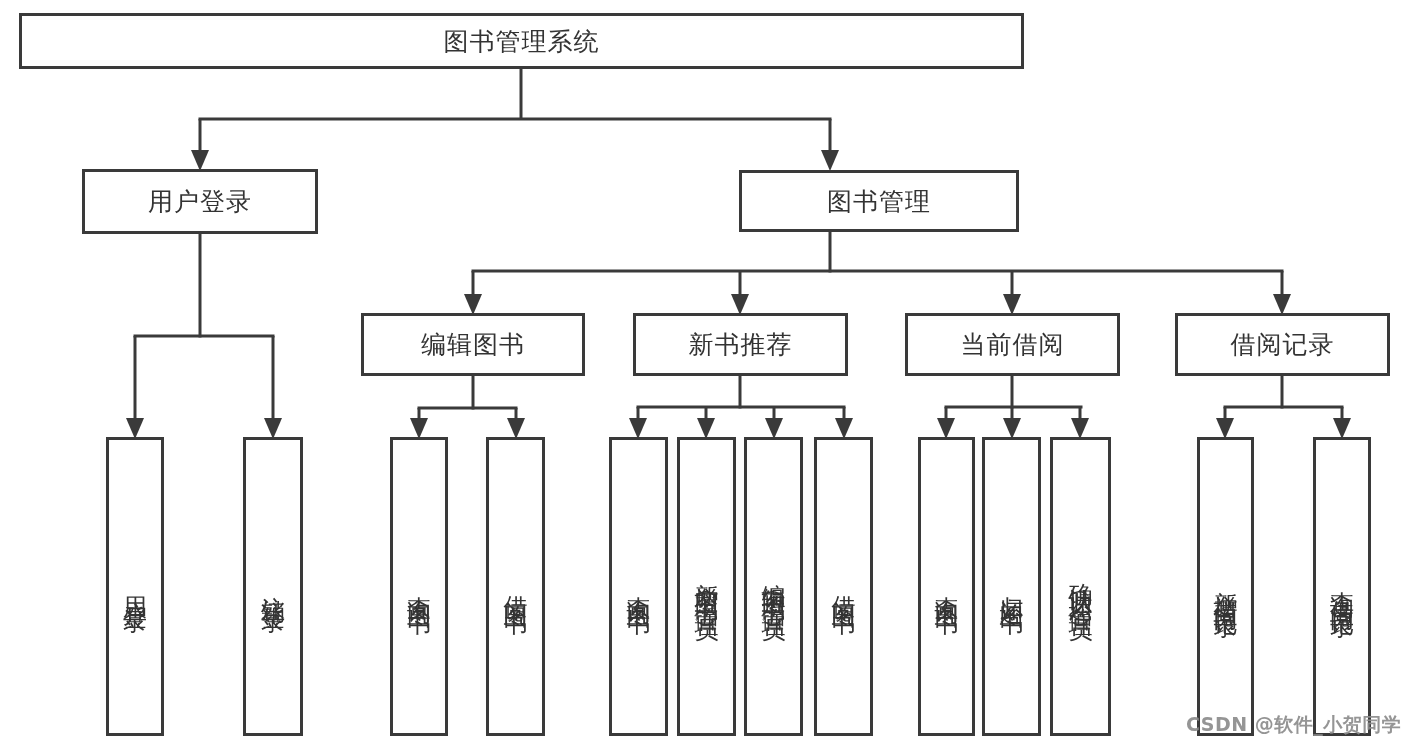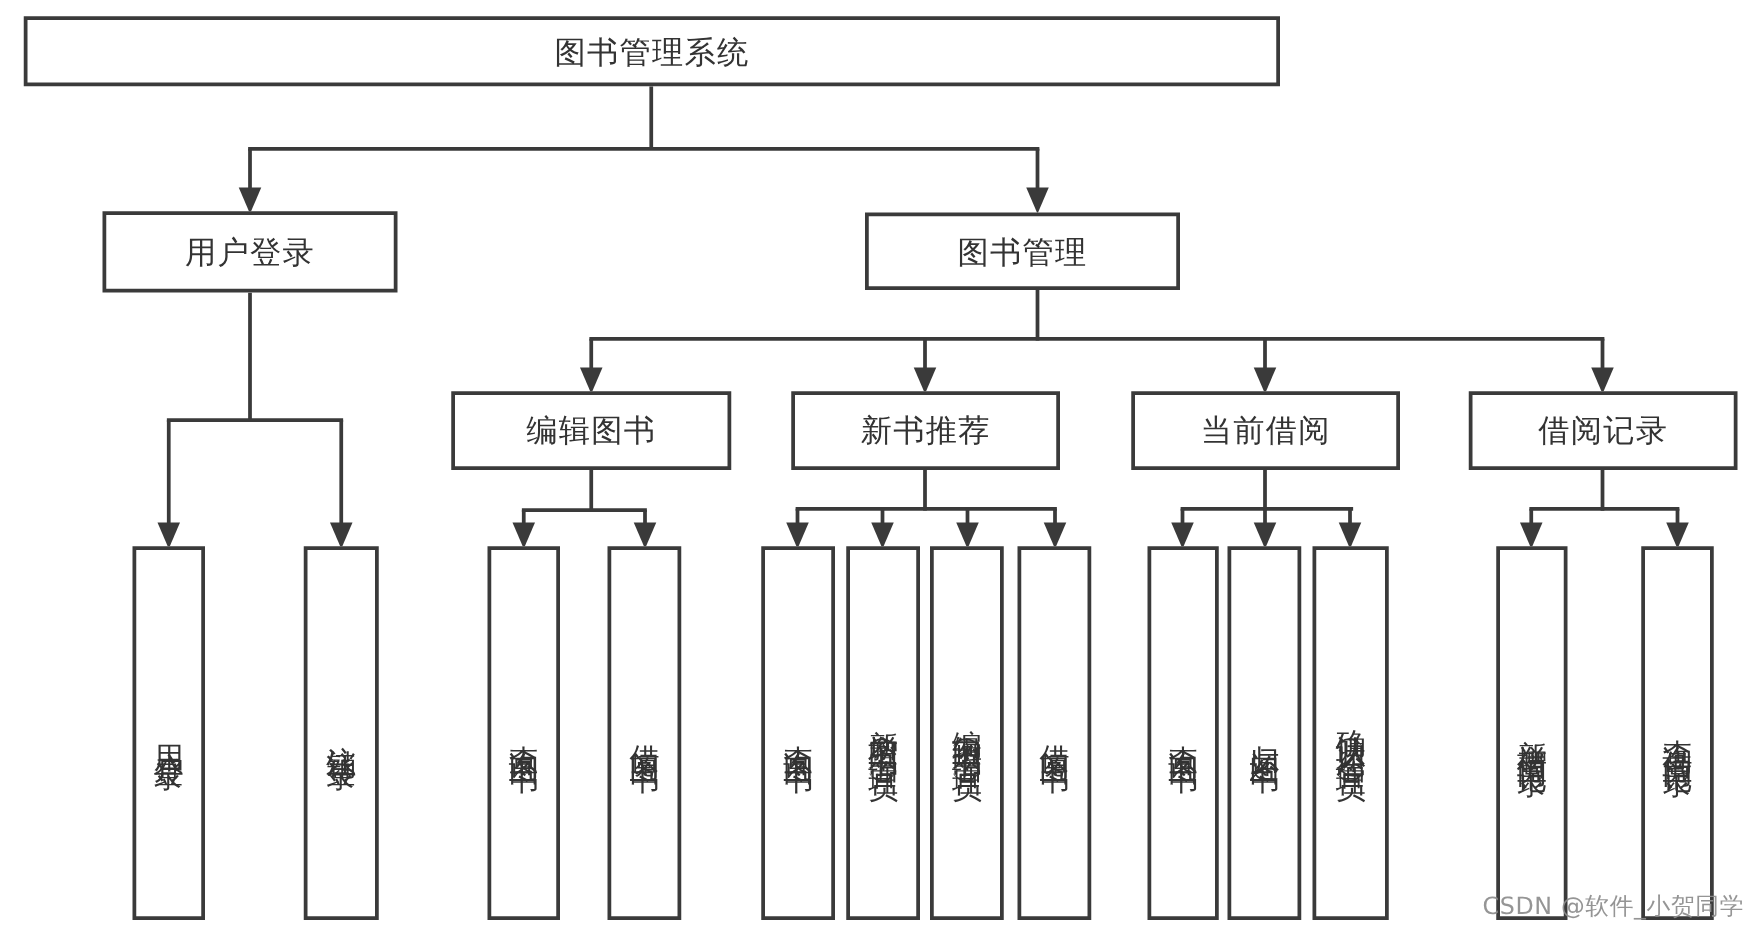--- a/index.html
+++ b/index.html
@@ -43,20 +43,21 @@
   }
   .watermark {
     position: absolute;
     left: 1186px;
     top: 712px;
     font-size: 19px;
     color: rgba(140, 140, 140, 0.92);
     letter-spacing: 0.5px;
     white-space: nowrap;
     z-index: 3;
+    font-weight: bold;
   }
 </style>
 </head>
 <body>
 
 <div class="canvas">
 
   <svg class="connector-layer" width="1405" height="747" viewBox="0 0 1405 747">
     <g stroke="#3a3a3a" stroke-width="3" fill="none">
 
@@ -130,21 +131,21 @@
     </g>
   </svg>
 
   <div class="box hlabel" style="left:19px; top:13px; width:1005px; height:56px;">
     <span>图书管理系统</span>
   </div>
 
   <div class="box hlabel" style="left:82px; top:169px; width:236px; height:65px;">
     <span>用户登录</span>
   </div>
-  <div class="box hlabel" style="left:692px; top:170px; width:252px; height:62px;">
+  <div class="box hlabel" style="left:739px; top:170px; width:280px; height:62px;">
     <span>图书管理</span>
   </div>
 
   <div class="box hlabel" style="left:361px; top:313px; width:224px; height:63px;">
     <span>编辑图书</span>
   </div>
   <div class="box hlabel" style="left:633px; top:313px; width:215px; height:63px;">
     <span>新书推荐</span>
   </div>
   <div class="box hlabel" style="left:905px; top:313px; width:215px; height:63px;">

